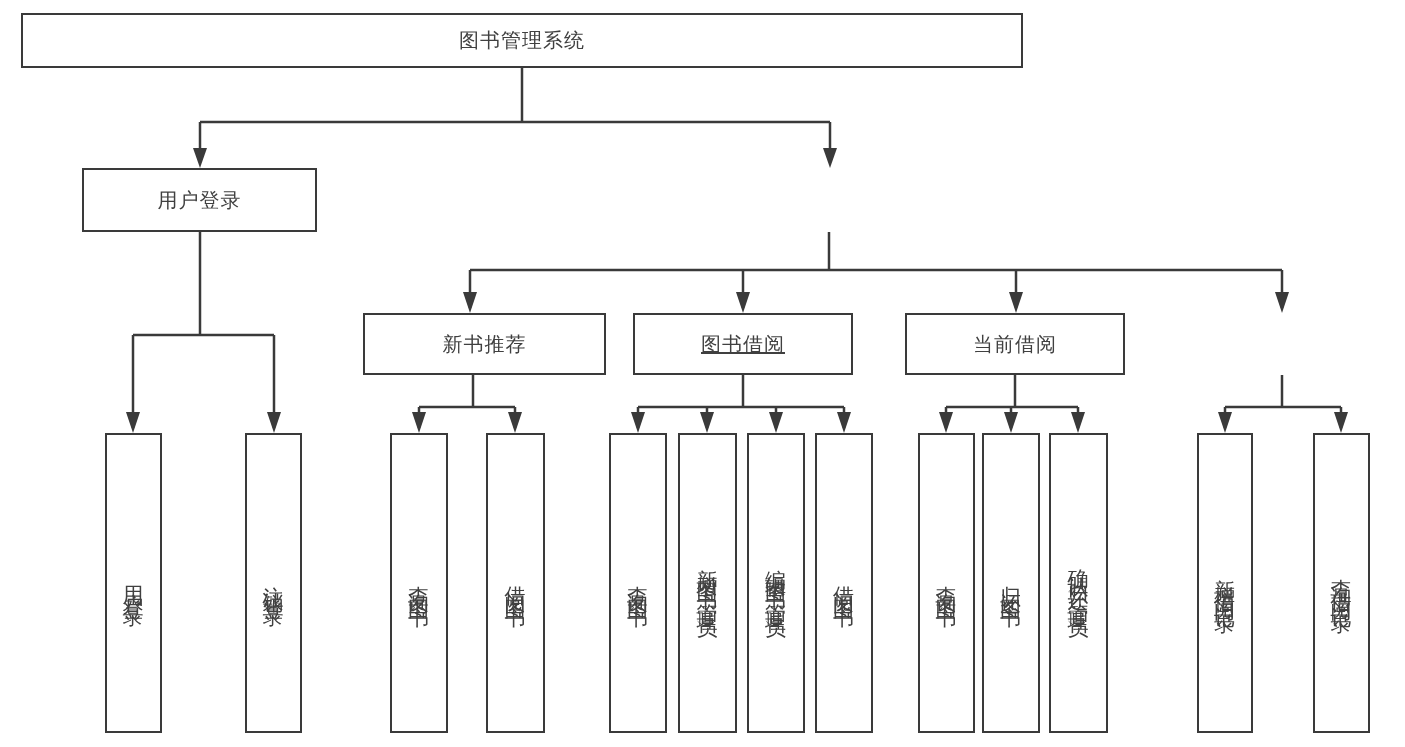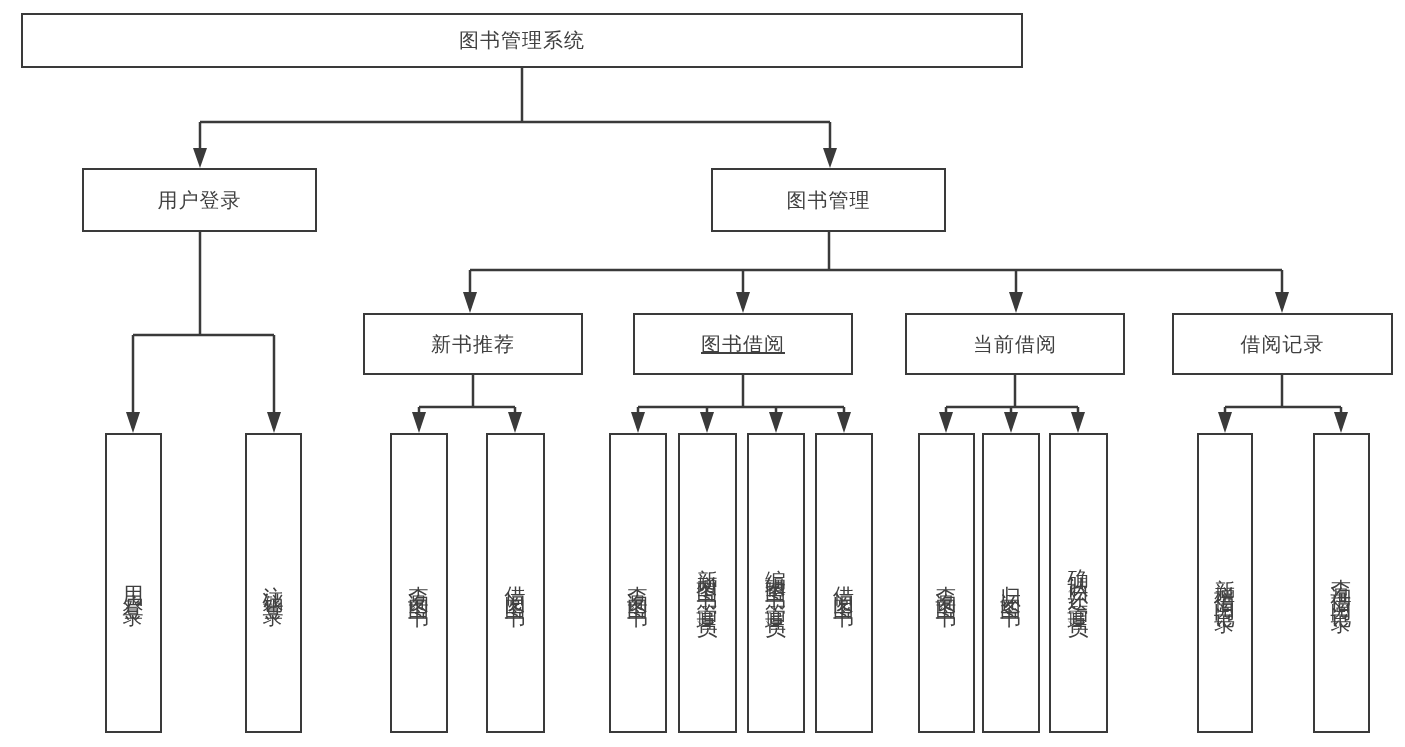--- a/index.html
+++ b/index.html
@@ -143,26 +143,24 @@
       <line x1="1225" y1="407" x2="1225" y2="428"></line>
       <polygon points="1218,412 1232,412 1225,433"></polygon>
       <line x1="1341" y1="407" x2="1341" y2="428"></line>
       <polygon points="1334,412 1348,412 1341,433"></polygon>
     </g>
   </svg>
 
   <div class="box" style="left:21px;top:13px;width:1002px;height:55px;">图书管理系统</div>
 
   <div class="box" style="left:82px;top:168px;width:235px;height:64px;">用户登录</div>
-  <div class="box" style="left:711px;top:168px;width:235px;height:64px;">图书管理</div>
 
-  <div class="box" style="left:363px;top:313px;width:220px;height:62px;text-align:center;">新书推荐</div>
+  <div class="box" style="left:363px;top:313px;width:243px;height:62px;text-align:center;">新书推荐</div>
   <div class="box" style="left:633px;top:313px;width:220px;height:62px;text-decoration:underline;">图书借阅</div>
   <div class="box" style="left:905px;top:313px;width:220px;height:62px;">当前借阅</div>
-  <div class="box" style="left:1172px;top:313px;width:221px;height:62px;">借阅记录</div>
 
   <div class="box leaf" style="left:105px;top:433px;width:57px;height:300px;">用户登录</div>
   <div class="box leaf" style="left:245px;top:433px;width:57px;height:300px;">注销登录</div>
 
   <div class="box leaf" style="left:390px;top:433px;width:58px;height:300px;">查询图书</div>
   <div class="box leaf" style="left:486px;top:433px;width:59px;height:300px;">借阅图书</div>
 
   <div class="box leaf" style="left:609px;top:433px;width:58px;height:300px;">查询图书</div>
   <div class="box leaf" style="left:678px;top:433px;width:59px;height:300px;">新增图书（管理员）</div>
   <div class="box leaf" style="left:747px;top:433px;width:58px;height:300px;">编辑图书（管理员）</div>

